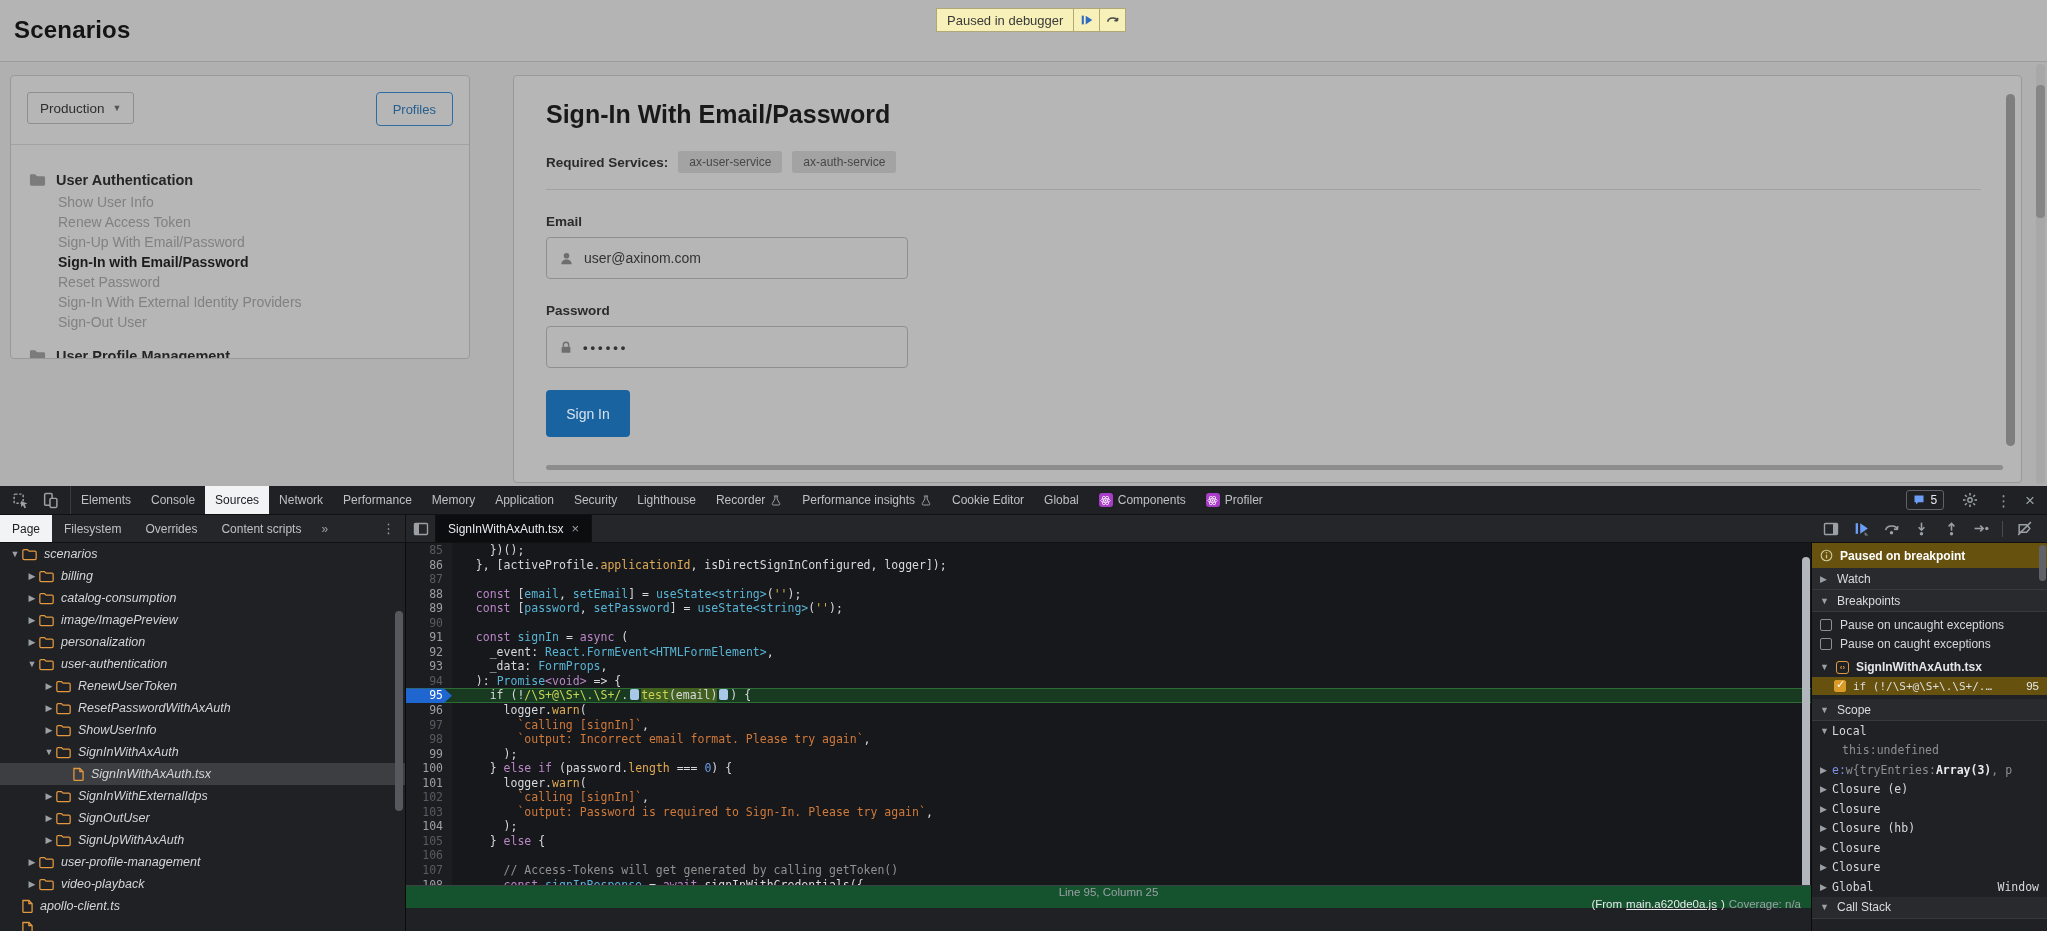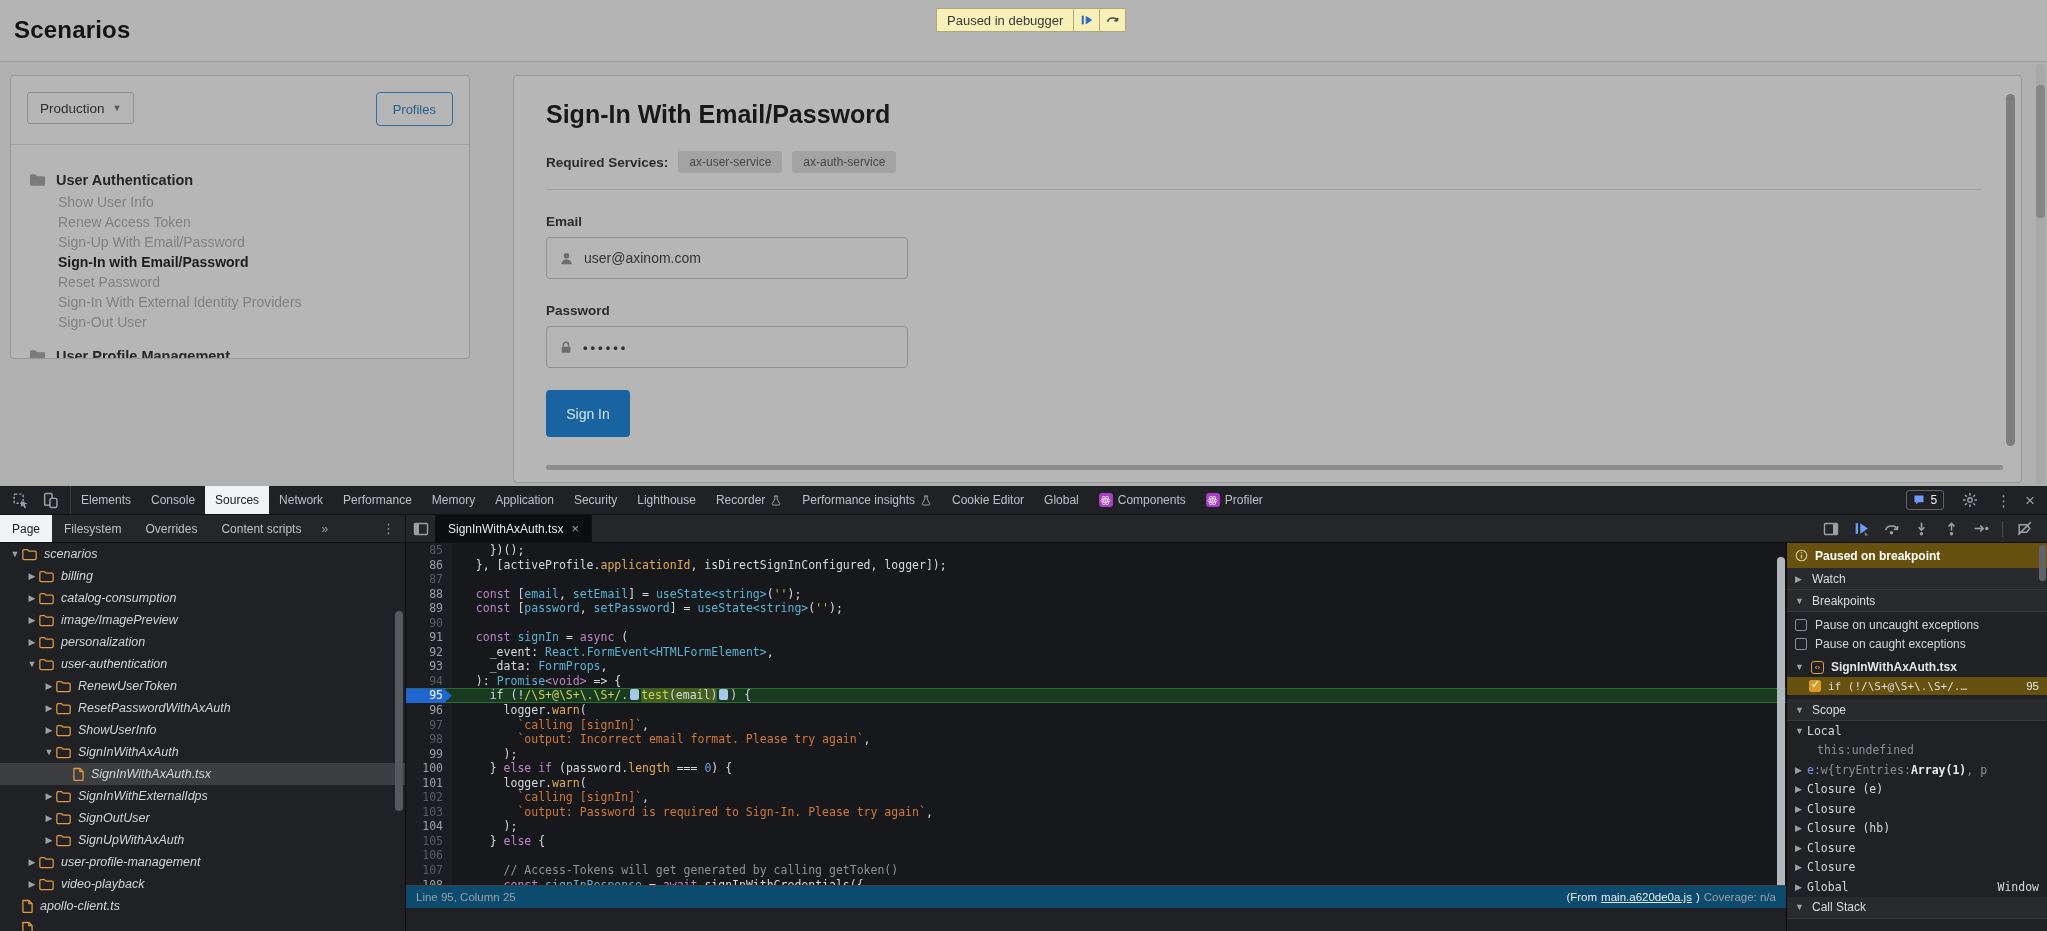--- a/index.html
+++ b/index.html
@@ -90,27 +90,27 @@
   .gut.exec{background:#1f66d0;color:#fff;clip-path:polygon(0 0,38px 0,46px 50%,38px 100%,0 100%);}
   .code-txt{padding-left:10px;}
   .code-line.exec{background:#173a20;box-shadow:inset 0 1px 0 #2e6b35, inset 0 -1px 0 #2e6b35;}
   .c-pl{color:#d6d9dc}.c-kw{color:#bb86c8}.c-cy{color:#58b4d4}.c-pr{color:#e0ab55}
   .c-st{color:#d0793a}.c-cm{color:#919191}.c-re{color:#ccd454}.c-nu{color:#6d9ee8}.c-qt{color:#d5b24a}
   .hlg{background:#42601f;border-radius:2px;}
   .mk{display:inline-block;width:9px;height:11px;background:#a9c7e8;border-radius:2px;margin:0 2px;vertical-align:-1px;}
   .ed-scroll{position:absolute;right:1px;top:14px;width:8px;height:338px;background:#b2b7bd;border-radius:4px;}
 
   
-  .statusbar{height:23px;background:#0c4a6e;border-top:1px solid #3c4043;display:flex;align-items:center;padding:0 10px;color:#9aa0a6;font-size:11.5px;}
+  .statusbar{height:23px;background:#14532d;border-top:1px solid #3c4043;display:flex;align-items:center;padding:0 10px;color:#9aa0a6;font-size:11.5px;flex-direction:column;}
   .status-right{margin-left:auto;display:flex;gap:4px;align-items:center;}
   .status-right .lnk{color:#c5c9cd;text-decoration:underline;}
   .status-right .frm{color:#e8eaed;}
 
   
-  .dbg-side{position:relative;width:261px;height:388px;flex:none;background:#202124;border-left:1px solid #0b0b0c;overflow:hidden;}
+  .dbg-side{position:relative;width:236px;height:388px;flex:none;background:#202124;border-left:1px solid #0b0b0c;overflow:hidden;}
   .paused-hdr{height:25px;background:#66520e;display:flex;align-items:center;gap:7px;padding:0 8px;color:#fff;font-weight:bold;font-size:12px;}
   .side-sec{height:22px;display:flex;align-items:center;gap:7px;padding:0 8px;background:#292a2d;border-bottom:1px solid #38393c;color:#dadce0;font-size:12px;}
   .side-sec .arr{font-size:9px;color:#9aa0a6;width:10px;}
   .cb-row{height:19px;display:flex;align-items:center;gap:8px;padding:0 8px;color:#d5d8dc;font-size:12px;}
   .cb{width:12px;height:12px;border:1.5px solid #8a9097;border-radius:2px;flex:none;}
   .bp-file{height:20px;display:flex;align-items:center;gap:7px;padding:0 8px;color:#e3e6e9;font-size:12px;font-weight:bold;}
   .ts-ic{width:13px;height:13px;border:1.5px solid #e2993f;border-radius:3px;color:#e2993f;font-size:8px;font-weight:bold;display:flex;align-items:center;justify-content:center;font-style:normal;}
   .bp-row{height:18px;background:#66520e;display:flex;align-items:center;gap:7px;padding:0 8px 0 22px;}
   .cb.checked{background:#d99a27;border-color:#d99a27;position:relative;}
   .cb.checked:after{content:"✓";position:absolute;left:1px;top:-3px;color:#fff;font-size:11px;}
@@ -681,21 +681,21 @@
             <div class="scope-row">
               <span class="arr" style="width: 22px;"></span>
               <span class="sv-mut">this: </span>
               <span class="sv-mut">undefined</span>
             </div>
             <div class="scope-row">
               <span class="arr">▶</span>
               <span class="sv-var">e: </span>
               <span class="sv-mut">w </span>
               <span class="sv-mut">{tryEntries: </span>
-              <span class="sv-b">Array(1)</span>
+              <span class="sv-b">Array(3)</span>
               <span class="sv-mut">, p</span>
             </div>
             <div class="scope-row">
               <span class="arr">▶</span>
               <span class="">Closure (e)</span>
             </div>
             <div class="scope-row">
               <span class="arr">▶</span>
               <span class="">Closure</span>
             </div>

